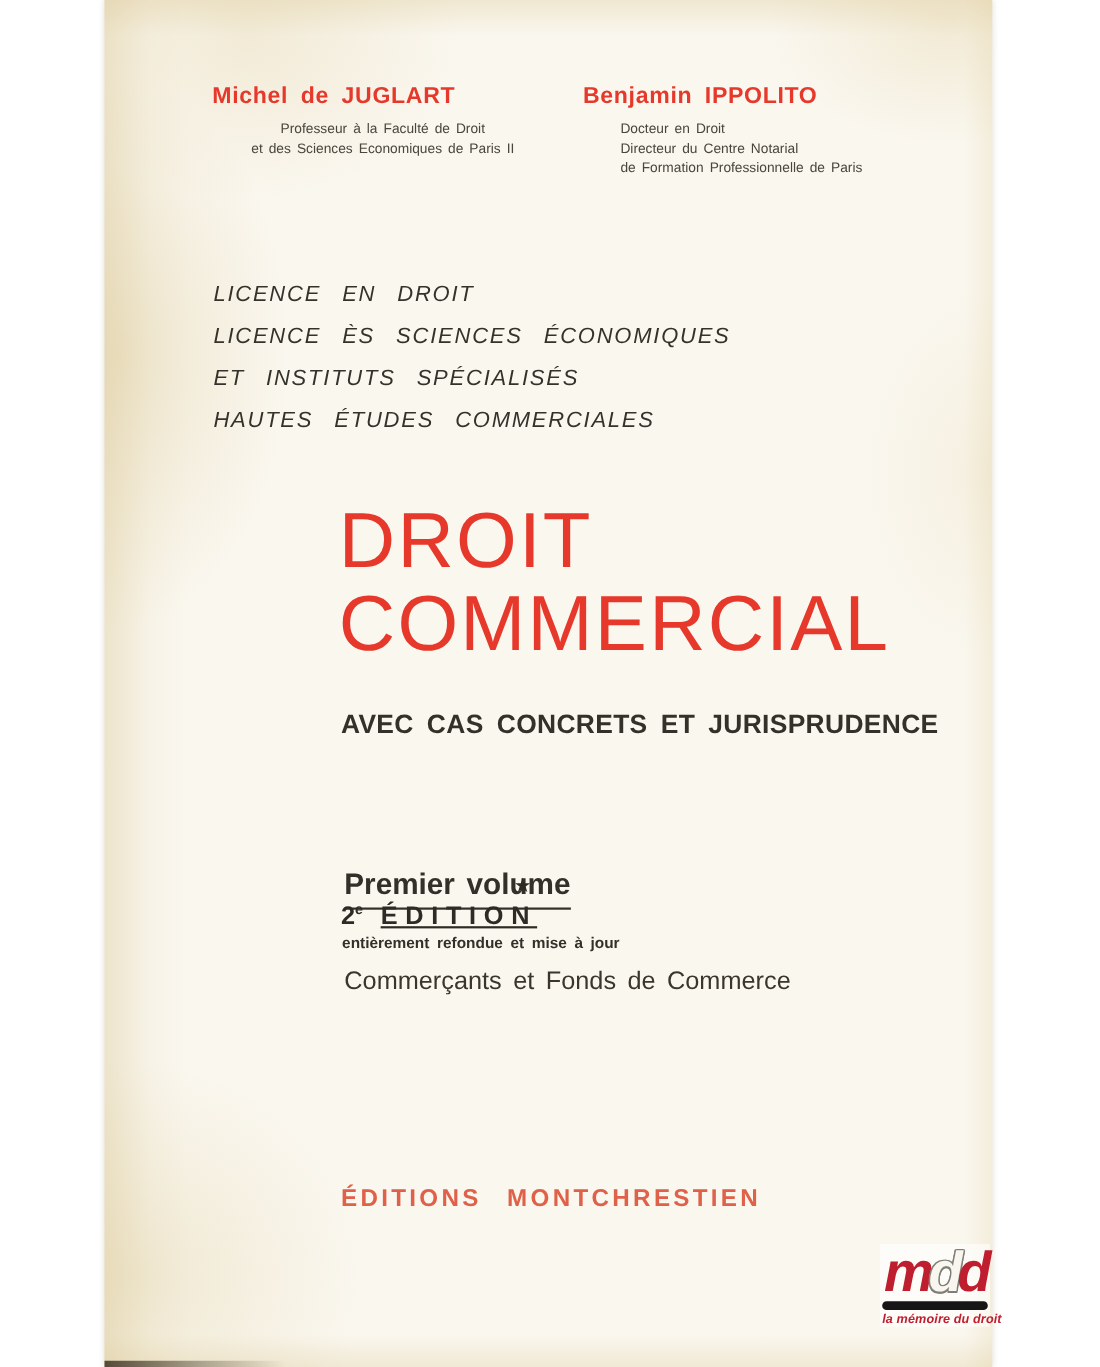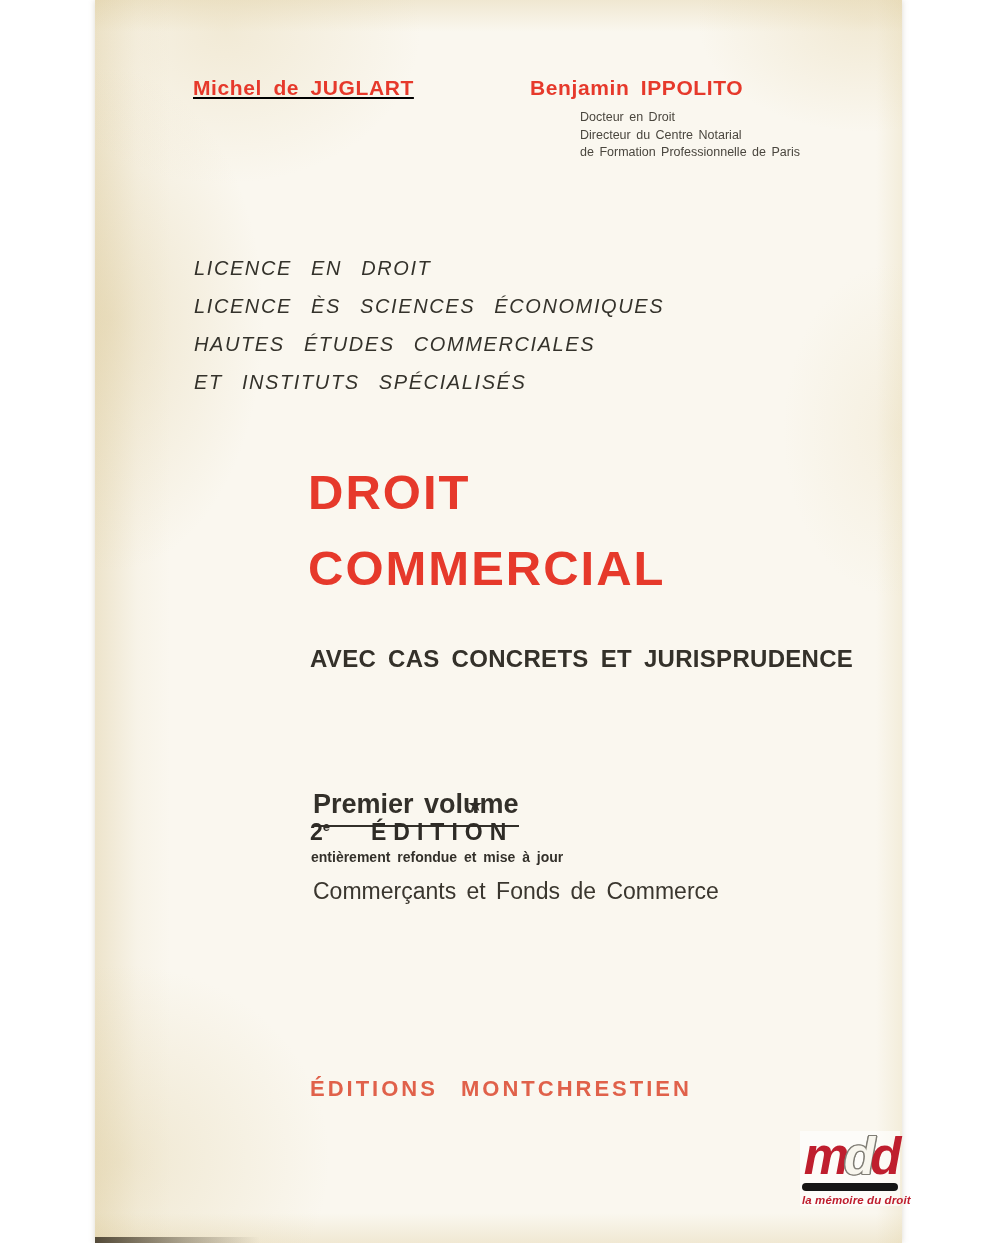--- a/index.html
+++ b/index.html
@@ -60,23 +60,23 @@
     word-spacing: 5px;
     white-space: nowrap;
   }
   .author-lines {
     margin-top: 9px;
     color: #4a463e;
     font-size: 12.5px;
     line-height: 17.5px;
     word-spacing: 2px;
   }
-  .author-block.left { width: 337px; text-decoration: underline; }
+  .author-block.left { width: 337px; }
   .author-block.left .author-lines { text-align: center; width: 310px; }
-  .author-block.right .author-lines { margin-left: 50px; }
+  .author-block.right .author-lines { margin-left: 34px; }
 
   
   .audience {
     position: absolute;
     left: 99px;
     top: 249px;
     font-style: italic;
     font-size: 20px;
     color: #34322b;
     line-height: 38px;
@@ -84,22 +84,22 @@
     word-spacing: 12px;
     white-space: nowrap;
   }
 
   
   .book-title {
     position: absolute;
     left: 213px;
     top: 454px;
     color: var(--color-red, #e6392b);
-    font-weight: bold;
-    font-size: 49px;
+    font-weight: normal;
+    font-size: 71px;
     line-height: 76px;
     letter-spacing: 2px;
     white-space: nowrap;
   }
 
   .subtitle {
     position: absolute;
     left: 215px;
     top: 645px;
     color: #34312a;
@@ -134,21 +134,21 @@
   .edition {
     position: absolute;
     left: 215px;
     top: 819px;
     color: #2e2b26;
     font-weight: bold;
     font-size: 23px;
     white-space: nowrap;
   }
   .edition sup { font-size: 13px; }
-  .edition .edition-word { margin-left: 41px; letter-spacing: 7px; }
+  .edition .edition-word { margin-left: 16px; letter-spacing: 7px; text-decoration: underline; }
   .edition-note {
     position: absolute;
     left: 216px;
     top: 849px;
     color: #33302a;
     font-weight: bold;
     font-size: 14px;
     word-spacing: 3px;
   }
 
@@ -216,36 +216,40 @@
   }
 </style>
 </head>
 <body>
 
 <div class="cover">
 
   <div class="authors">
     <div class="author-block left">
       <div class="author-name">Michel de JUGLART</div>
+      <div class="author-lines">
+        <div>Professeur à la Faculté de Droit</div>
+        <div>et des Sciences Economiques de Paris II</div>
+      </div>
     </div>
     <div class="author-block right">
       <div class="author-name">Benjamin IPPOLITO</div>
       <div class="author-lines">
         <div>Docteur en Droit</div>
         <div>Directeur du Centre Notarial</div>
         <div>de Formation Professionnelle de Paris</div>
       </div>
     </div>
   </div>
 
   <div class="audience">
     <div>LICENCE EN DROIT</div>
     <div>LICENCE ÈS SCIENCES ÉCONOMIQUES</div>
+    <div>ET INSTITUTS SPÉCIALISÉS</div>
     <div>HAUTES ÉTUDES COMMERCIALES</div>
-    <div>ET INSTITUTS SPÉCIALISÉS</div>
   </div>
 
   <div class="book-title">
     <div>DROIT</div>
     <div>COMMERCIAL</div>
   </div>
 
   <div class="subtitle">AVEC CAS CONCRETS ET JURISPRUDENCE</div>
 
   <div class="volume">Premier volume</div>

